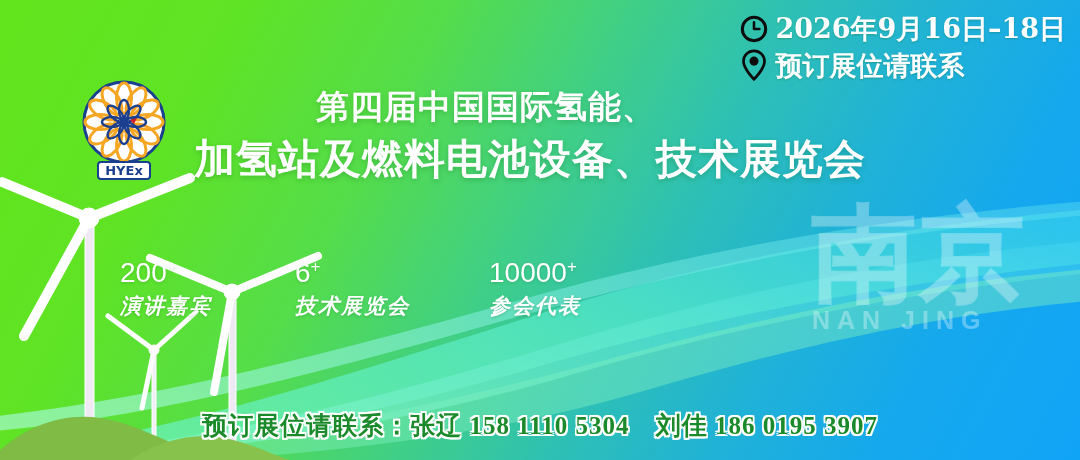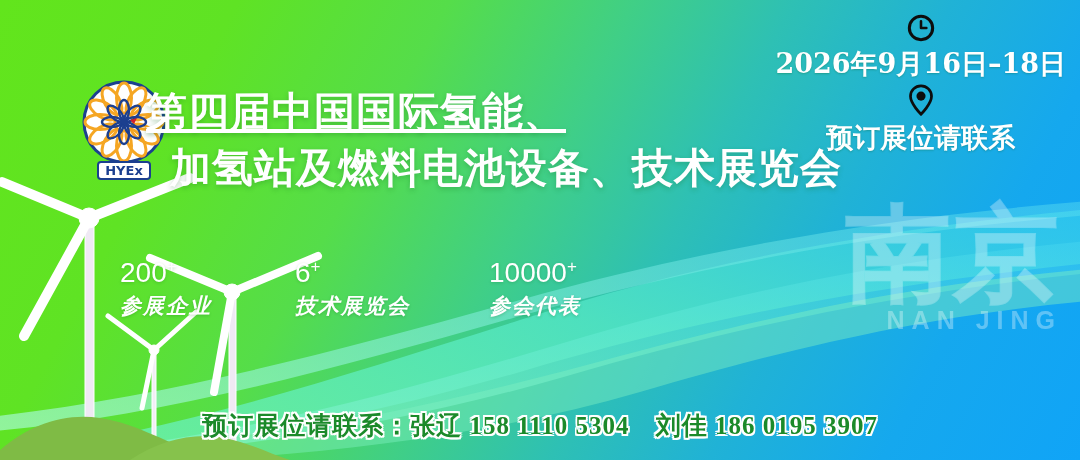--- a/index.html
+++ b/index.html
@@ -21,56 +21,56 @@
         #15a8ee 85%,
         #10a4f7 100%);
   }
   
   .waves { position:absolute; inset:0; pointer-events:none; }
   
   .scene { position:absolute; left:0; bottom:0; width:330px; height:300px; pointer-events:none; }
   
   .watermark {
     position:absolute; right:18px; top:205px;
-    width:250px; text-align:right; pointer-events:none;
+    width:250px; text-align:left; pointer-events:none;
     opacity:.32;
   }
   .wm-cn {
     font-size:104px; font-weight:700; line-height:.95;
     color:#ffffff; letter-spacing:4px;
     -webkit-text-stroke:2px rgba(255,255,255,.85);
     font-family:"DejaVu Sans", sans-serif;
   }
   .wm-en {
     font-size:25px; font-weight:700; letter-spacing:7px;
     color:#ffffff; margin-top:2px;
     font-family:"Liberation Sans", sans-serif;
   }
   
   .info { position:absolute; right:14px; top:14px; text-align:left; }
-  .info-row { display:flex; align-items:center; gap:7px; margin-bottom:6px;flex-direction:column; }
+  .info-row { display:flex; align-items:center; gap:7px; margin-bottom:6px; }
   .info-row .txt {
     color:#ffffff; font-weight:700; font-size:27px; line-height:1.08;
     letter-spacing:0px; white-space:nowrap;
     font-family:"DejaVu Serif", serif;
     text-shadow:0 1px 2px rgba(0,80,0,.25);
   }
   .ico { flex:0 0 auto; display:block; }
   
   .logo { position:absolute; left:76px; top:78px; width:96px; height:104px; }
   
   .title { position:absolute; left:146px; top:88px; width:720px; }
   .title-line {
     color:#ffffff; font-weight:700; letter-spacing:1px;
     line-height:1.18; white-space:nowrap;
     font-family:"DejaVu Sans", sans-serif;
     text-shadow:0 2px 5px rgba(20,110,30,.30);
   }
-  .t1 { font-size:41px; padding-right:40px;text-decoration:underline; }
-  .t2 { font-size:41px; text-align:center; margin-top:8px; }
+  .t1 { font-size:33px; text-align:center; padding-right:40px; }
+  .t2 { font-size:41px; text-align:right; margin-top:8px; }
   
   .stats {
     position:absolute; left:120px; top:258px; width:640px;
     display:flex; justify-content:space-between; align-items:flex-start;
   }
   .stat { text-align:left; min-width:96px; }
   .stat .num {
     color:#ffffff; font-size:28px; font-weight:400; line-height:1;
     font-family:"Liberation Sans", sans-serif;
     text-shadow:0 1px 3px rgba(20,110,30,.25);
@@ -253,21 +253,21 @@
   </svg>
 
   <div class="title">
     <div class="title-line t1">第四届中国国际氢能、</div>
     <div class="title-line t2">加氢站及燃料电池设备、技术展览会</div>
   </div>
 
   <div class="stats">
     <div class="stat">
       <div class="num"><span>200</span><sup>+</sup></div>
-      <div class="lab">参展企业</div>
+      <div class="lab">演讲嘉宾</div>
     </div>
     <div class="stat">
       <div class="num"><span>6</span><sup>+</sup></div>
       <div class="lab">技术展览会</div>
     </div>
     <div class="stat">
       <div class="num"><span>10000</span><sup>+</sup></div>
       <div class="lab">参会代表</div>
     </div>
     <div class="stat">

